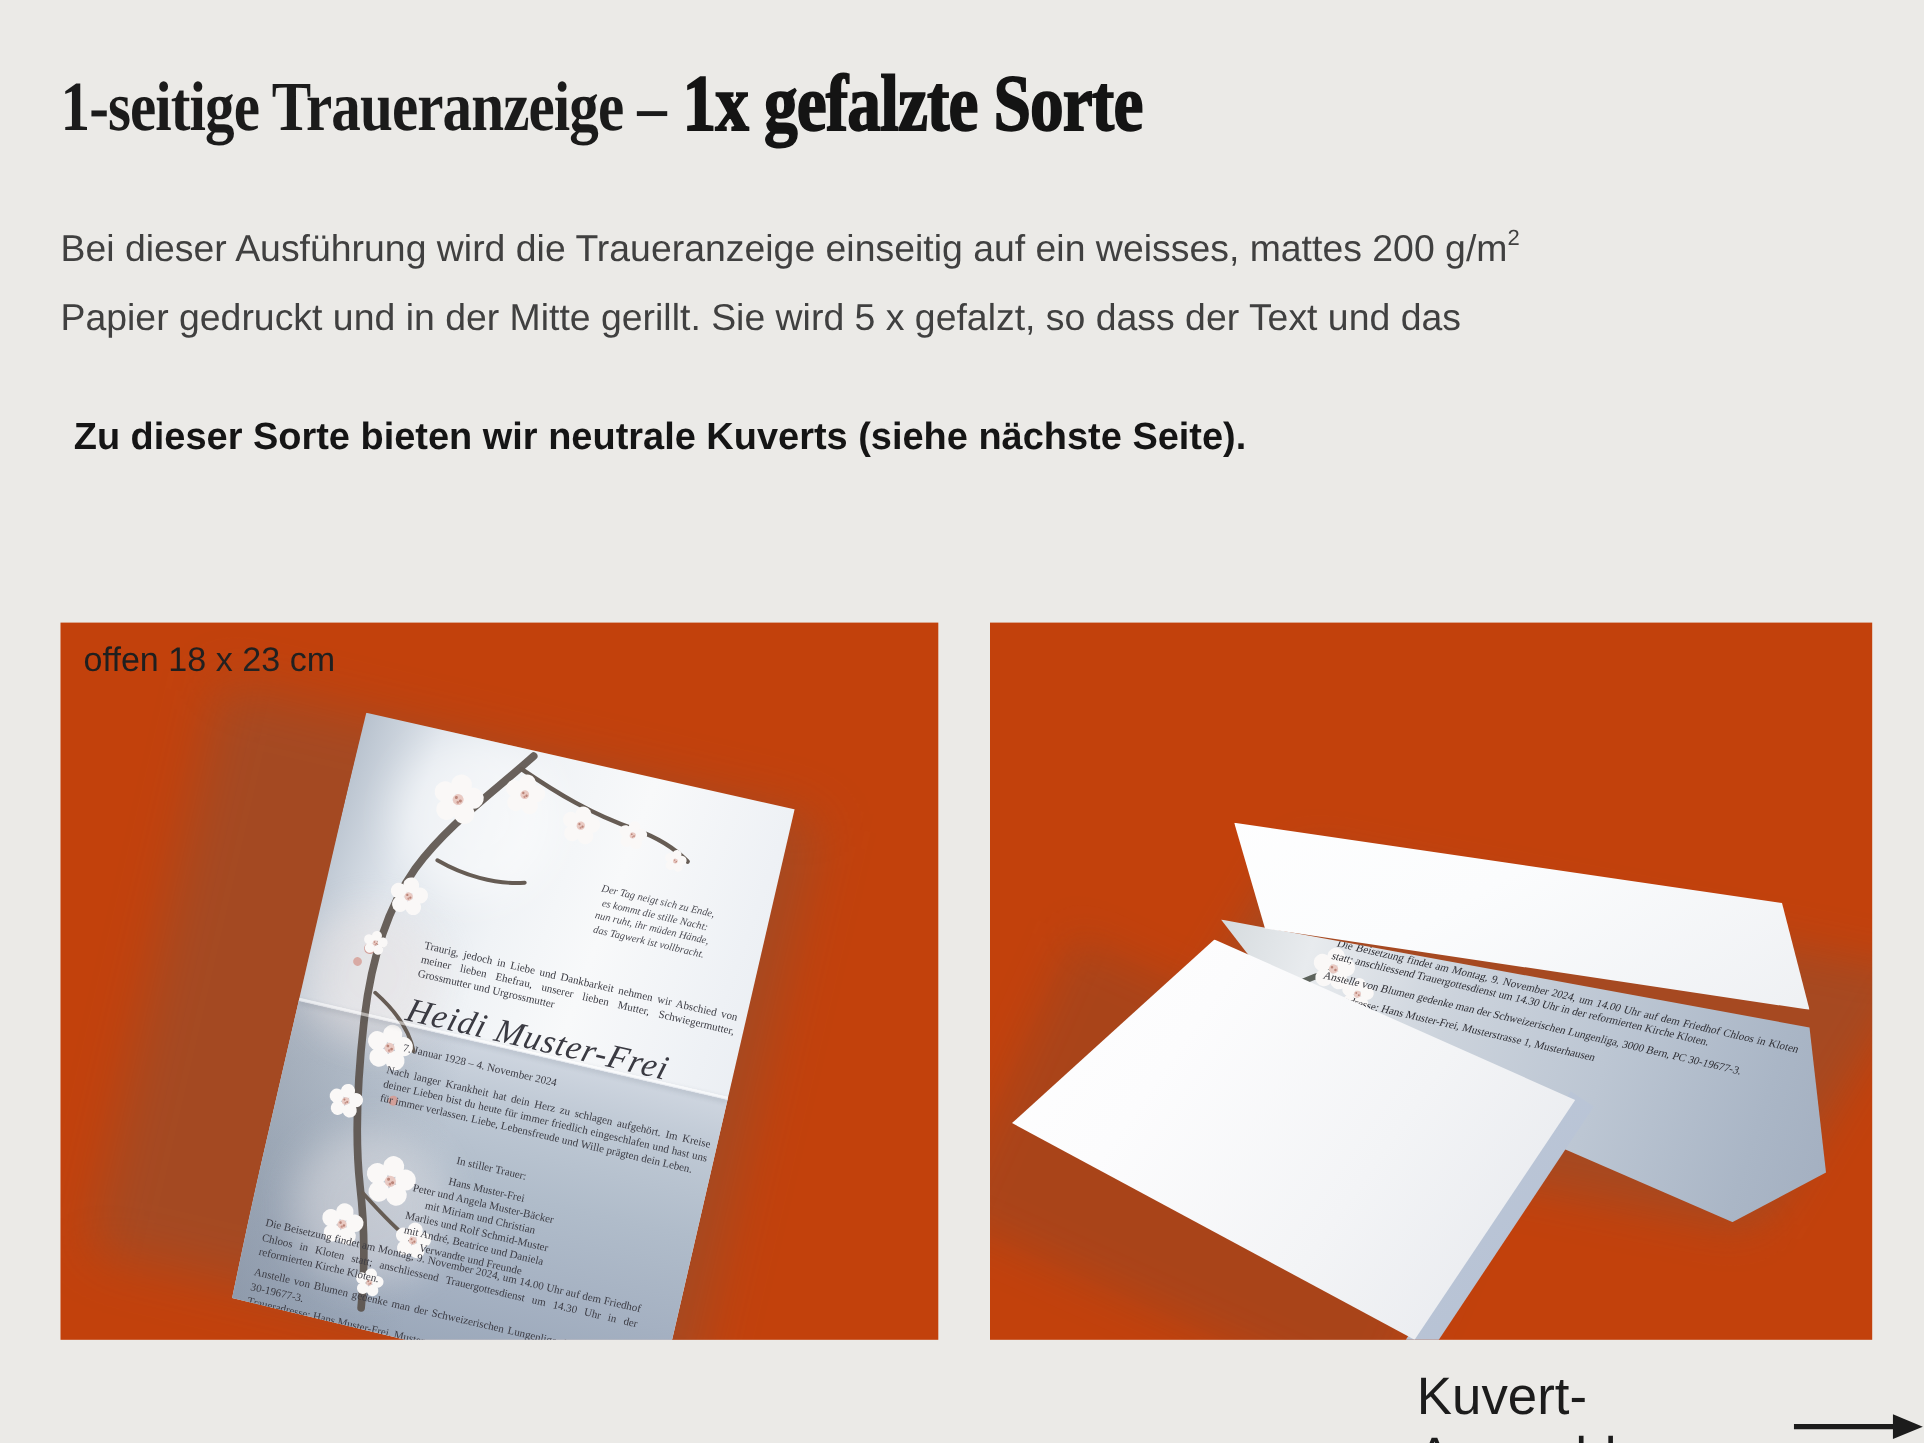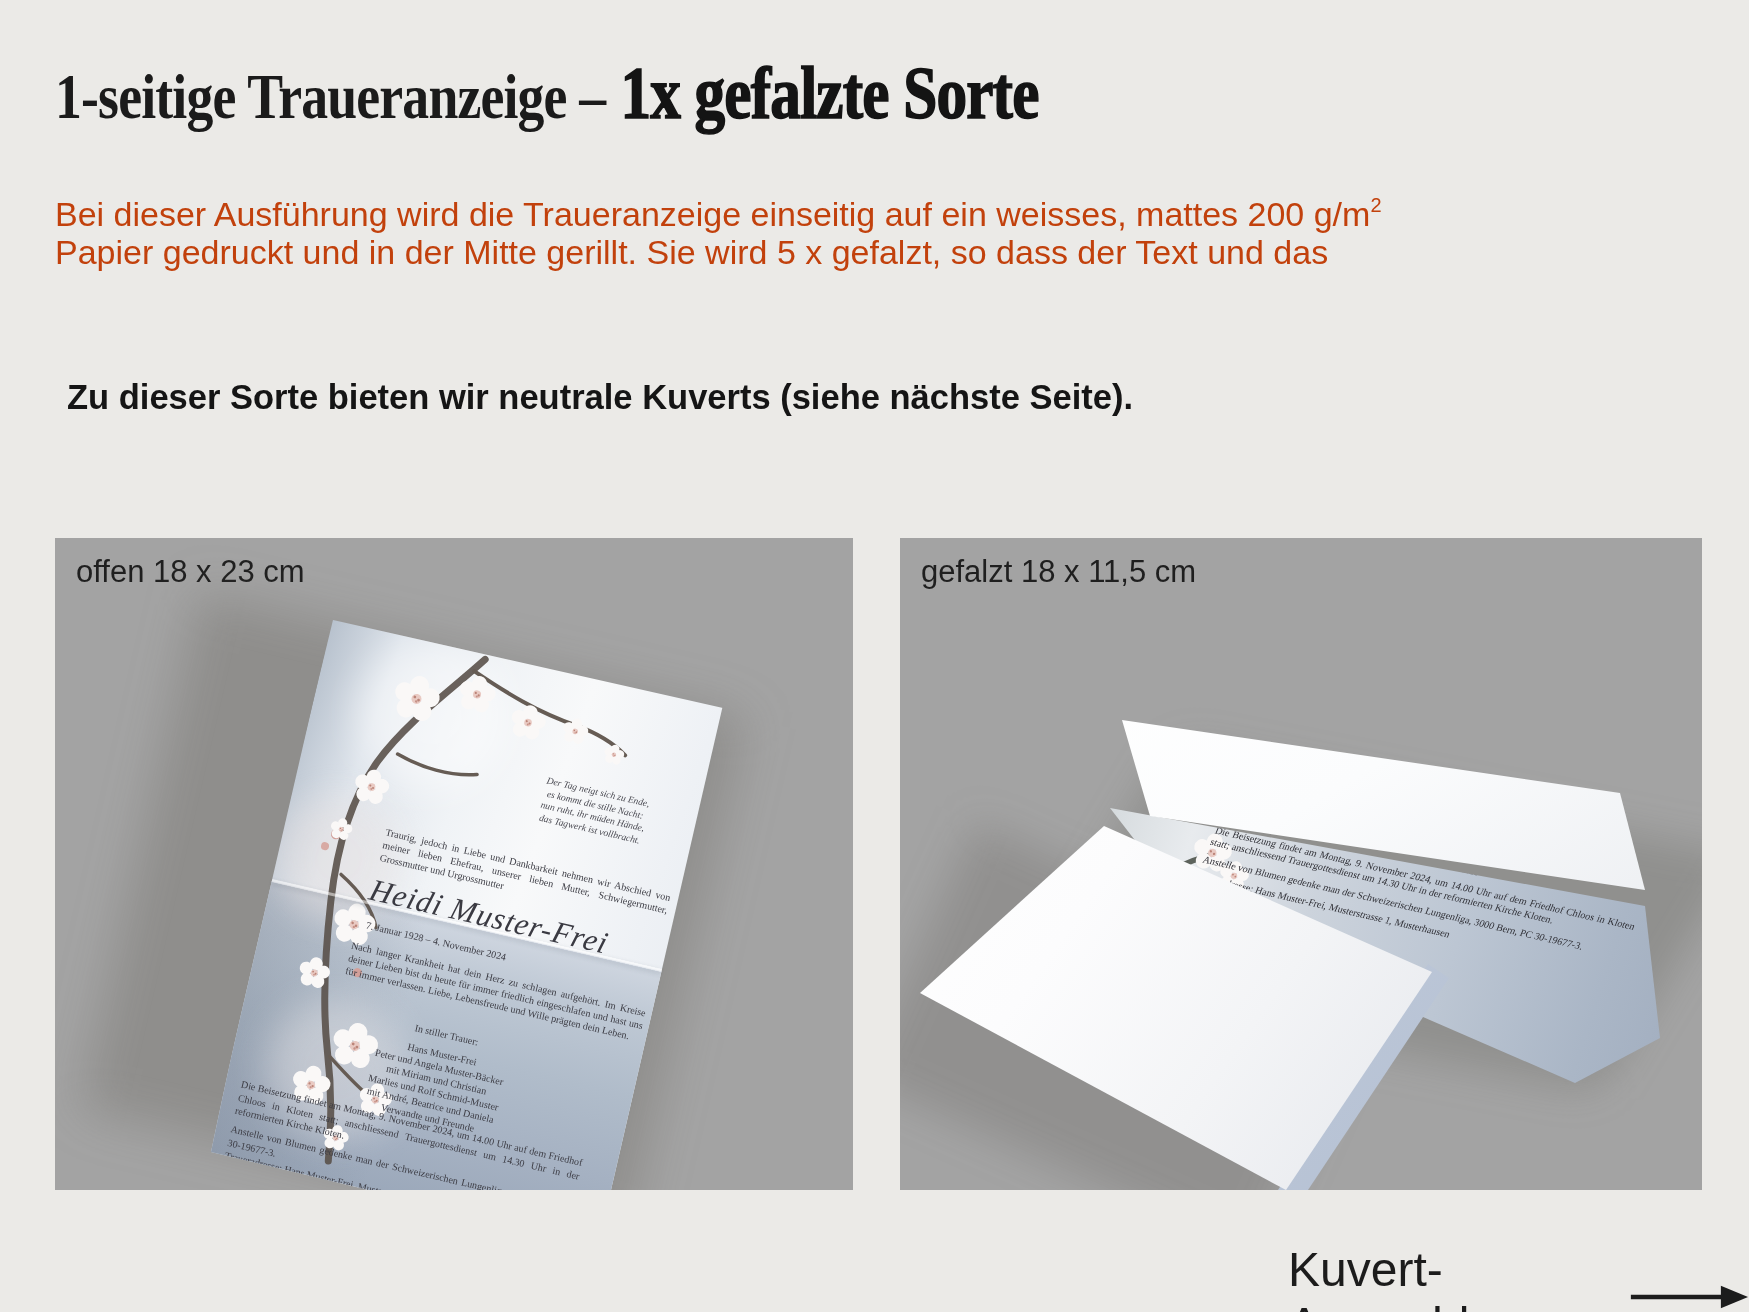--- a/index.html
+++ b/index.html
@@ -18,26 +18,26 @@
     position:absolute;left:55px;top:52px;margin:0;
     font-family:"Liberation Serif",serif;
     white-space:nowrap;
     transform:scaleX(0.84);transform-origin:left top;
     font-weight:700;letter-spacing:-1px;
   }
   .t1{font-size:64px;color:#1b1b1b;}
   .t2{font-size:73px;color:#141414;margin-left:18px;-webkit-text-stroke:1.6px #141414;}
 
   
-  .intro{position:absolute;left:55px;top:186px;font-size:34px;line-height:38px;color:#c2410c;}
+  .intro{position:absolute;left:55px;top:186px;font-size:34px;line-height:63px;color:#404040;}
   .intro sup{font-size:20px;vertical-align:14px;}
   .note{position:absolute;left:55px;top:366px;margin:12px;font-size:34.5px;font-weight:700;color:#151515;}
 
   
-  .panel{position:absolute;top:538px;height:652px;background:#a3a3a3;overflow:hidden;}
+  .panel{position:absolute;top:566px;height:652px;background:#c2410c;overflow:hidden;}
   .panel-open{left:55px;width:798px;}
   .panel-folded{left:900px;width:802px;}
   .panel-label{position:absolute;left:21px;top:16px;font-size:31px;color:#1f1f1f;}
 
   
   .oc-shadow{
     position:absolute;left:78px;top:110px;width:560px;height:530px;
     transform:rotate(13deg);background:rgba(95,92,86,.30);filter:blur(24px);
   }
   .open-card{
@@ -211,21 +211,20 @@
           <div>Verwandte und Freunde</div>
         </div>
         <div class="c-funeral">Die Beisetzung findet am Montag, 9. November 2024, um 14.00 Uhr auf dem Friedhof Chloos in Kloten statt; anschliessend Trauergottesdienst um 14.30 Uhr in der reformierten Kirche Kloten.</div>
         <div class="c-flowers">Anstelle von Blumen gedenke man der Schweizerischen Lungenliga, 3000 Bern, PC 30-19677-3.</div>
         <div class="c-address">Traueradresse: Hans Muster-Frei, Musterstrasse 1, Musterhausen</div>
       </div>
     </div>
   </section>
 
   <section class="panel panel-folded">
-    <div class="panel-label">gefalzt 18 x 11,5 cm</div>
 
     <div class="folded-open">
       <div class="fo-shadow"></div>
       <div class="fo-inside">
         <svg class="mini-blossoms" viewBox="0 0 150 130">
           <defs>
             <g id="flB">
               <g fill="#faf8f7">
                 <circle cx="0" cy="-11" r="7.6"></circle>
                   <circle cx="10.5" cy="-3.4" r="7.6"></circle>

